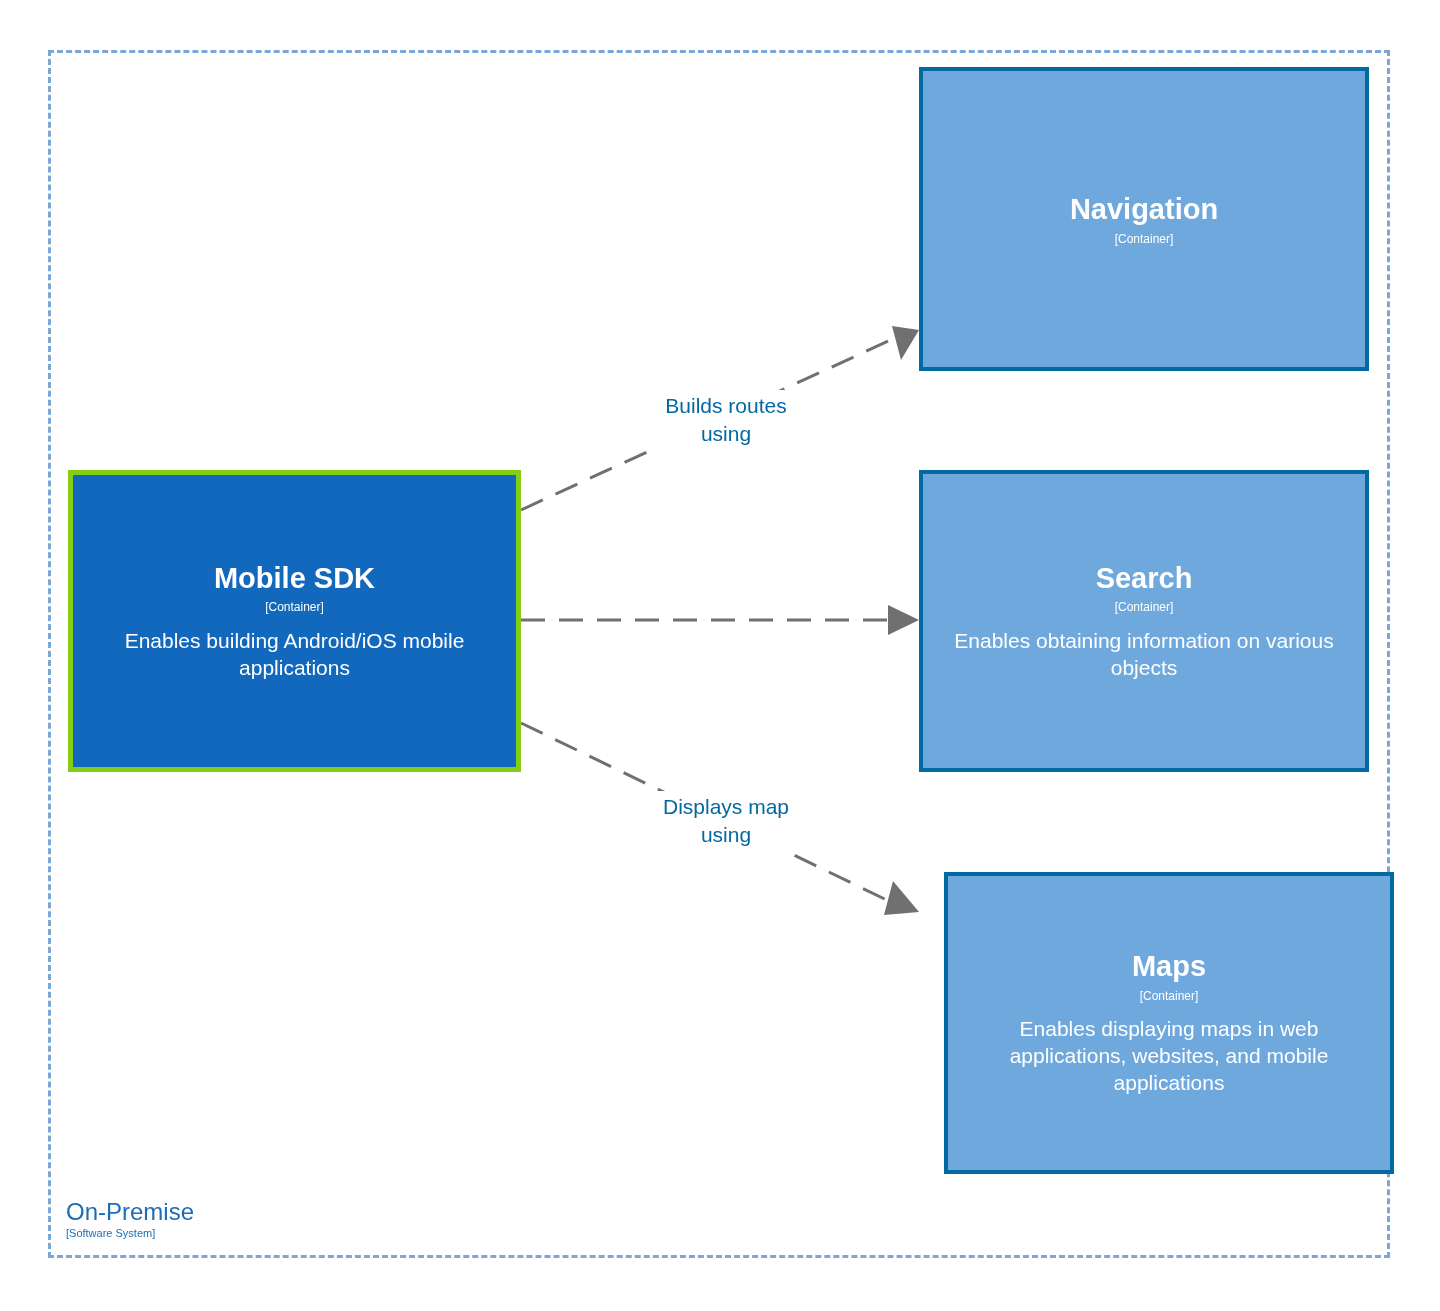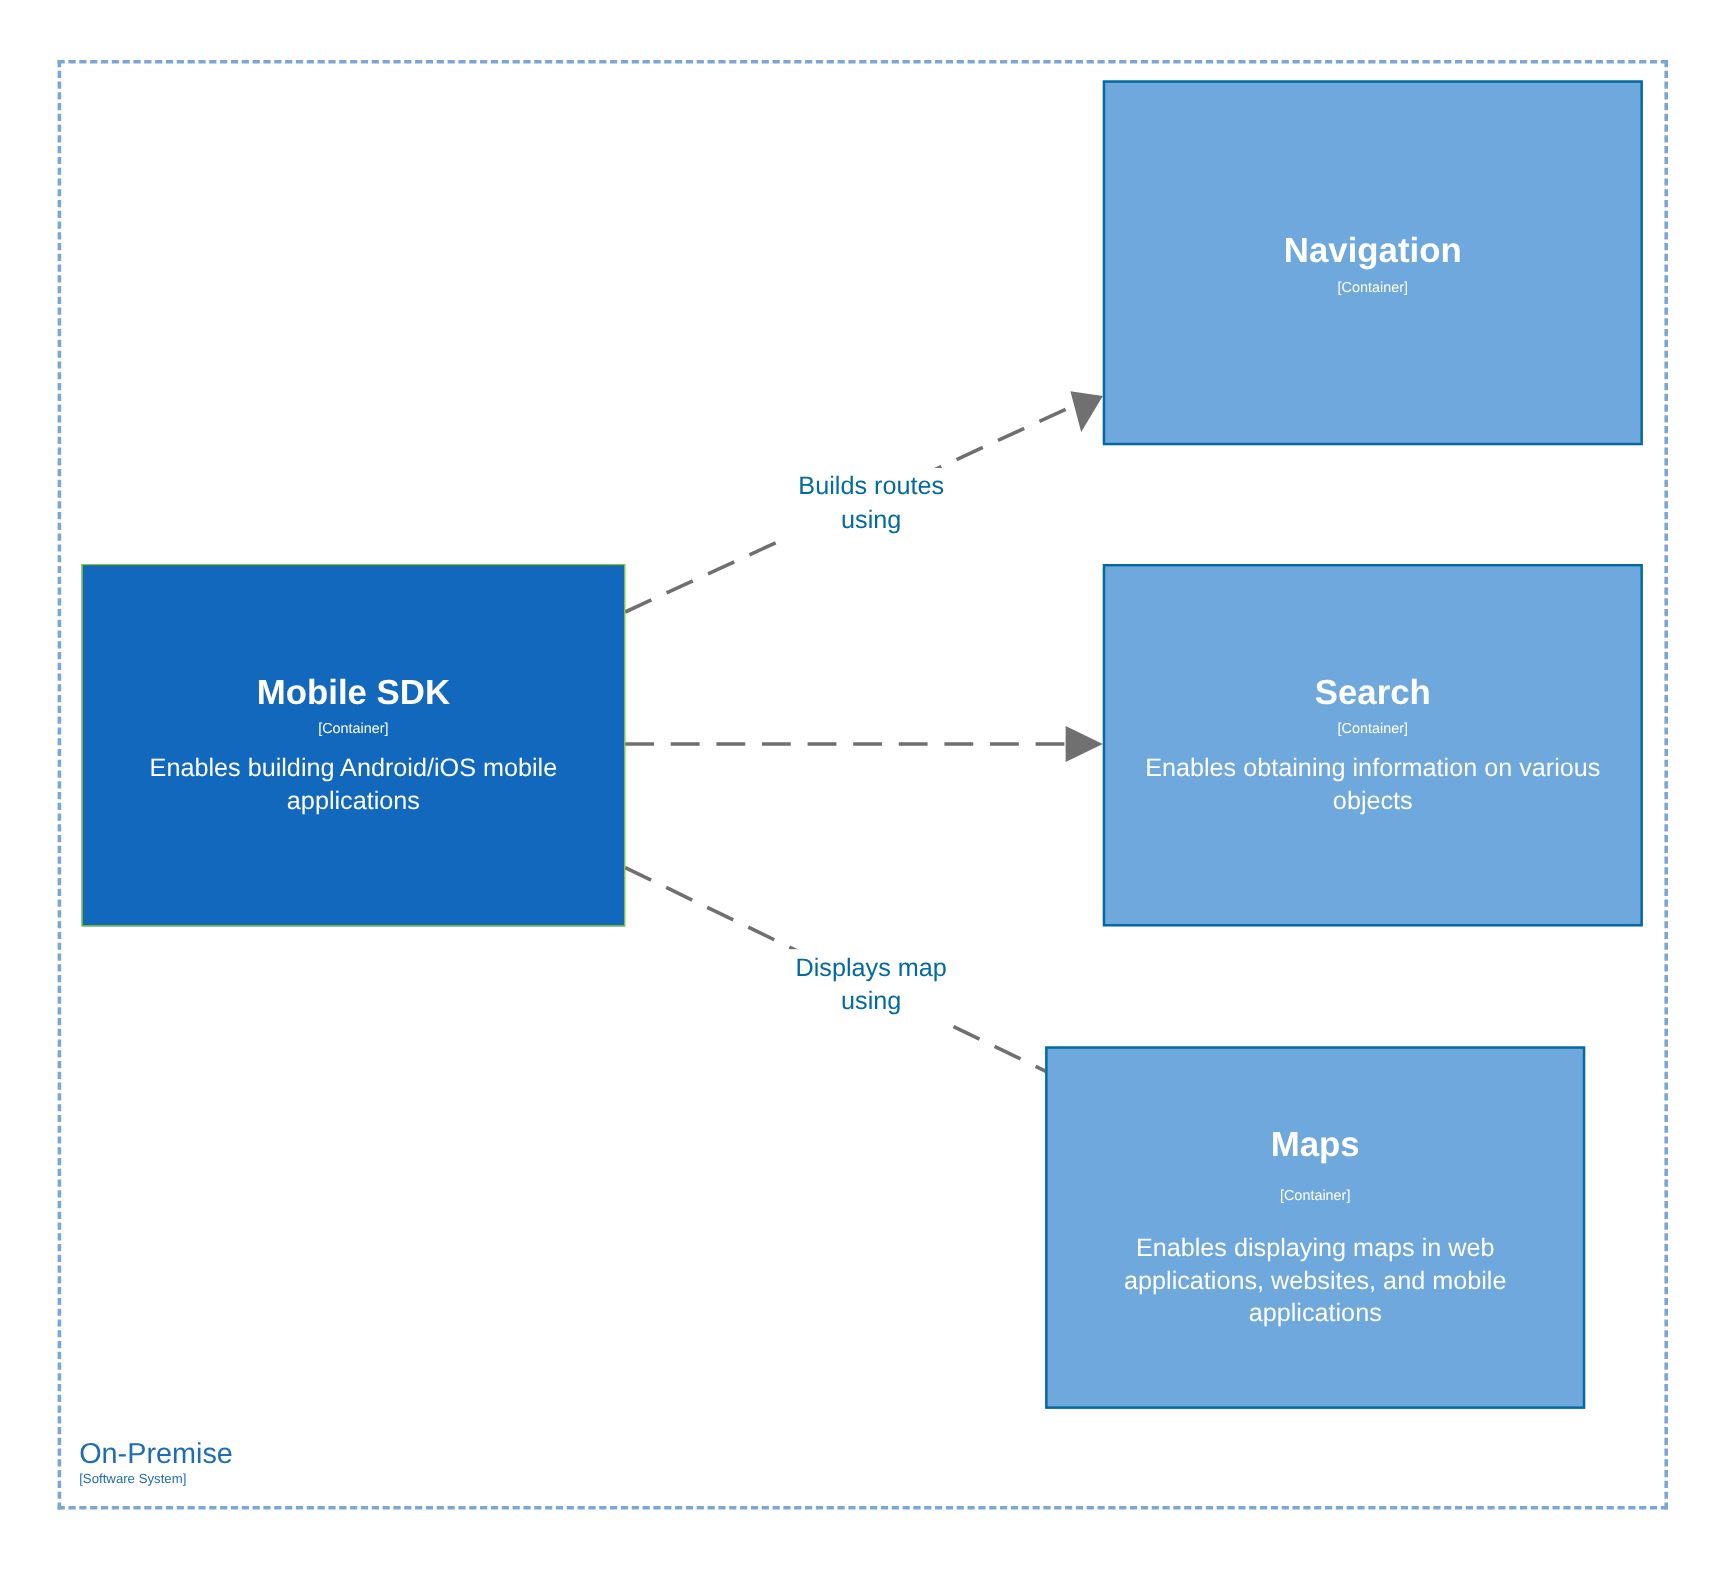--- a/index.html
+++ b/index.html
@@ -85,32 +85,32 @@
     font-size: 21px;
     font-weight: 400;
     line-height: 1.28;
     display: block;
     margin-top: 13px;
     max-width: 420px;
   }
 
   .node--primary {
     background: #1168bd;
-    border: 1px solid #84cc16;
+    border: 5px solid #84cc16;
     justify-content: center;
   }
   .node--secondary {
     background: #6fa8dc;
-    border: 2px solid #0369a1;
+    border: 4px solid #0369a1;
   }
 
   #node-mobile-sdk { left: 68px;  top: 470px;  width: 453px; height: 302px; }
   #node-navigation { left: 919px; top: 67px;   width: 450px; height: 304px; }
   #node-search     { left: 919px; top: 470px;  width: 450px; height: 302px; }
-  #node-maps       { left: 871px; top: 872px;  width: 450px; height: 302px; gap: 12px; }
+  #node-maps       { left: 944px; top: 872px;  width: 450px; height: 302px; }
 
   
   .edges {
     position: absolute;
     left: 0;
     top: 0;
     width: 1440px;
     height: 1311px;
     pointer-events: none;
   }

